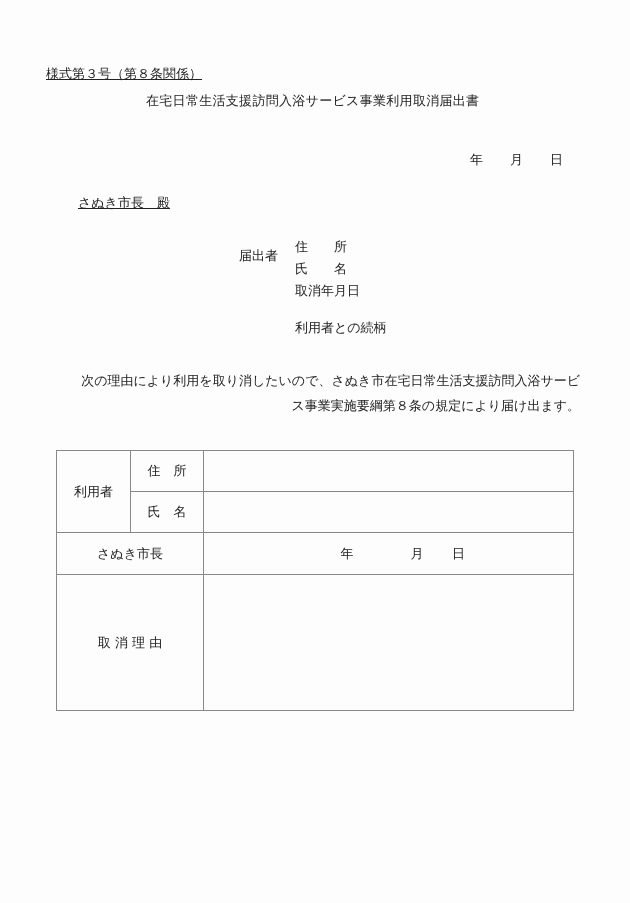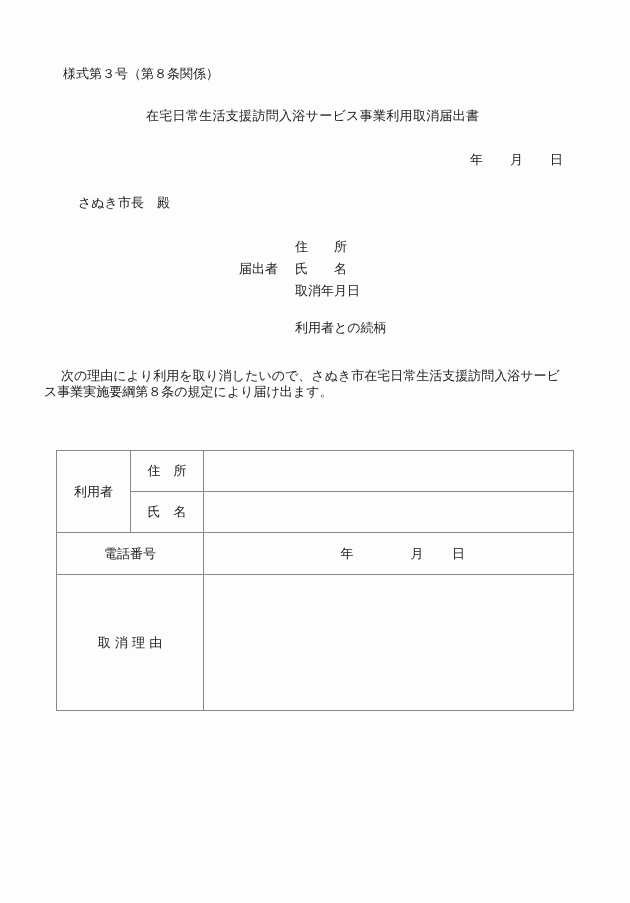--- a/index.html
+++ b/index.html
@@ -1,28 +1,28 @@
 <!DOCTYPE html>
 <html><head>
 <meta charset="utf-8">
 <style>
   html, body { margin:0; padding:0; }
   body {
     width:630px; height:903px; background:#fdfdfd; position:relative; overflow:hidden;
     font-family: "DejaVu Serif", "Liberation Serif", serif; color:#222; font-size:13px;
   }
   .abs { position:absolute; white-space:nowrap; line-height:16px; }
-  .form-no { left:63px; top:66px; }
-  .title { left:146px; top:108px; letter-spacing:0.3px; }
+  .form-no { left:46px; top:66px;text-decoration:underline; }
+  .title { left:146px; top:93px; letter-spacing:0.3px; }
   .date-top { left:470px; top:152px; }
   .date-top span { display:inline-block; }
-  .addressee { left:78px; top:195px; }
-  .applicant-label { left:239px; top:261px;font-family:Liberation Serif, serif; }
+  .addressee { left:78px; top:195px;text-decoration:underline; }
+  .applicant-label { left:239px; top:248px;font-family:Liberation Serif, serif; }
   .app-field { left:295px; }
-  .body-text { left:44px; top:368px; width:520px; white-space:normal; line-height:16px; text-indent:17px; }
+  .body-text { left:60px; top:368px; width:520px; white-space:normal; line-height:25px; text-indent:17px;text-align:right; }
   table.form {
     position:absolute; left:56px; top:450px; width:518px; border-collapse:collapse;
     border:1.5px solid #888;
   }
   table.form td { border:1.2px solid #888; padding:0; text-align:center; vertical-align:middle; font-size:13px; }
   .c1 { width:73px; }
   .c2 { width:72px; }
 </style>
 </head>
 <body>
@@ -47,21 +47,21 @@
       <tr style="height:41px">
     <td class="c1" rowspan="2">利用者</td>
     <td class="c2">住　所</td>
     <td></td>
   </tr>
   <tr style="height:41px">
     <td class="c2">氏　名</td>
     <td></td>
   </tr>
   <tr style="height:42px">
-    <td colspan="2">電話番号</td>
+    <td colspan="2">さぬき市長</td>
     <td>
       <span style="display:inline-block;width:70px">年</span><span style="display:inline-block;width:70px">月</span><span>日</span>
     </td>
   </tr>
   <tr style="height:136px">
     <td colspan="2">取 消 理 由</td>
     <td></td>
   </tr>
 </tbody>
   </table>

